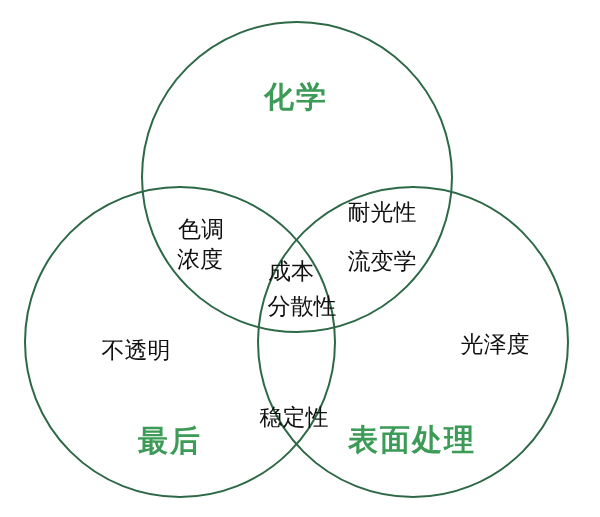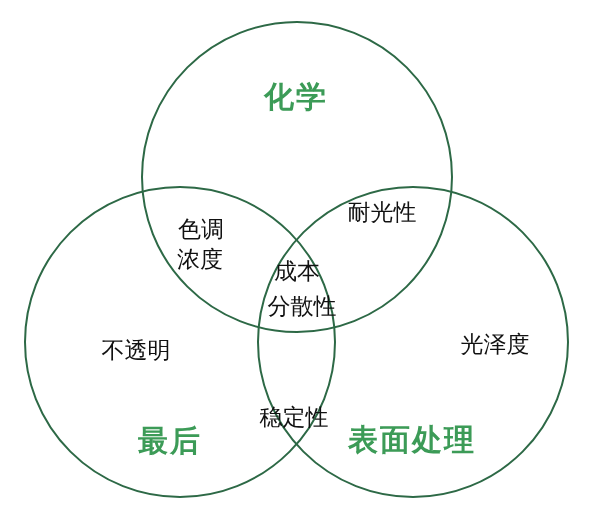--- a/index.html
+++ b/index.html
@@ -54,22 +54,23 @@
   <div class="lbl title" style="left:296px; top:97px;">化学</div>
 
   <div class="lbl title" style="left:170px; top:441px;text-align:center;">最后</div>
 
   <div class="lbl title" style="left:412px; top:440px;">表面处理</div>
 
   <div class="lbl" style="left:201px; top:213px;margin-top:16px;">色调</div>
   <div class="lbl" style="left:200px; top:259px;">浓度</div>
 
   <div class="lbl" style="left:382px; top:212px;">耐光性</div>
+  <div class="lbl" style="left:382px; top:261px;">流变学</div>
 
-  <div class="lbl" style="left:291px; top:271px;margin-left:6px;">成本</div>
+  <div class="lbl" style="left:291px; top:271px;">成本</div>
   <div class="lbl" style="left:302px; top:306px;">分散性</div>
 
   <div class="lbl" style="left:294px; top:387px;margin-top:30px;">稳定性</div>
 
   <div class="lbl" style="left:136px; top:350px;">不透明</div>
 
   <div class="lbl" style="left:495px; top:344px;text-align:right;">光泽度</div>
 
 </div>
 

